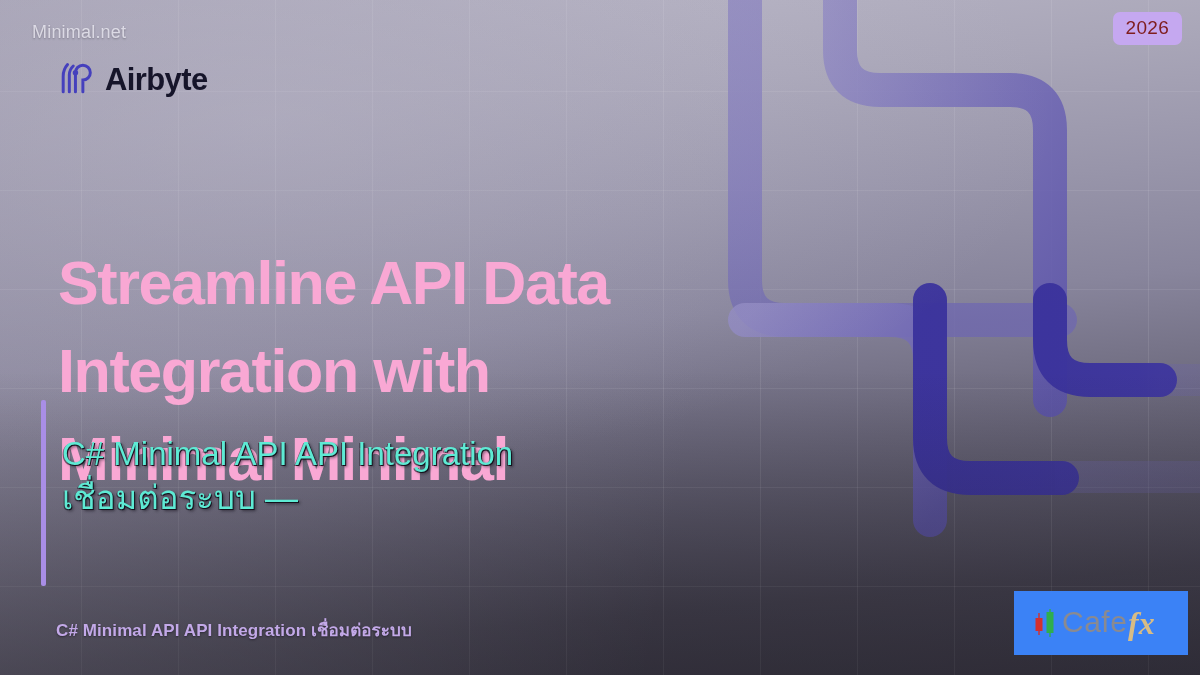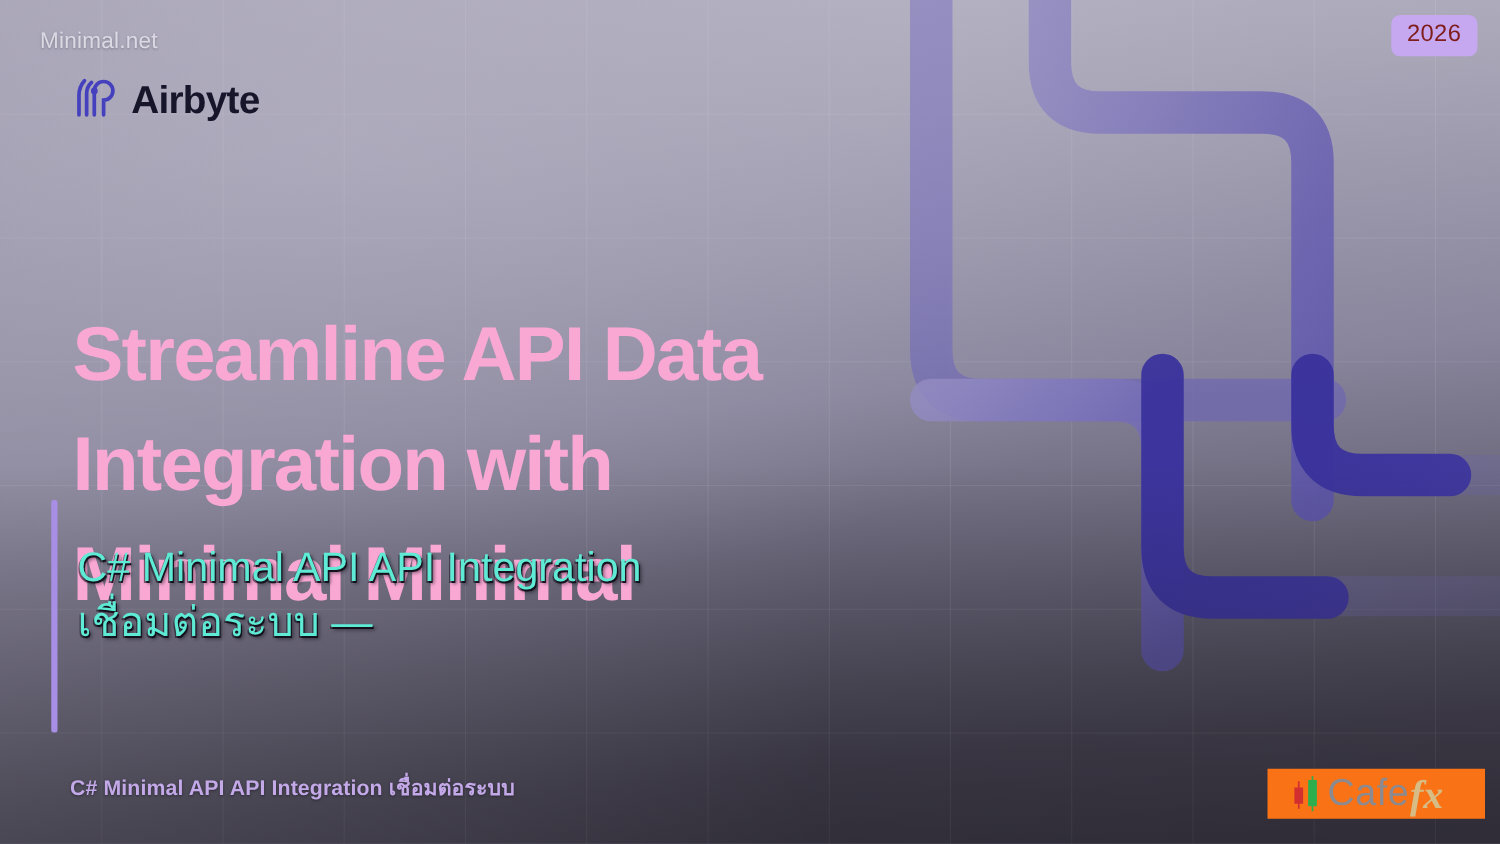--- a/index.html
+++ b/index.html
@@ -124,22 +124,22 @@
     font-size:17px; font-weight:700;
     color:#c3a9e8;
     letter-spacing:0.1px;
     text-shadow:0 1px 2px rgba(18,16,26,0.55);
     margin-top:12px;
   }
 
   
   .cafefx {
     position:absolute; right:12px; bottom:20px;
-    width:174px; height:40px;
-    background:#f97316;
+    width:174px; height:64px;
+    background:#3b82f6;
     display:flex; align-items:center;
     padding-left:18px;
     gap:4px;
   }
   .cafefx svg { display:block; }
 </style>
 </head>
 <body>
 
 <div id="stage">

